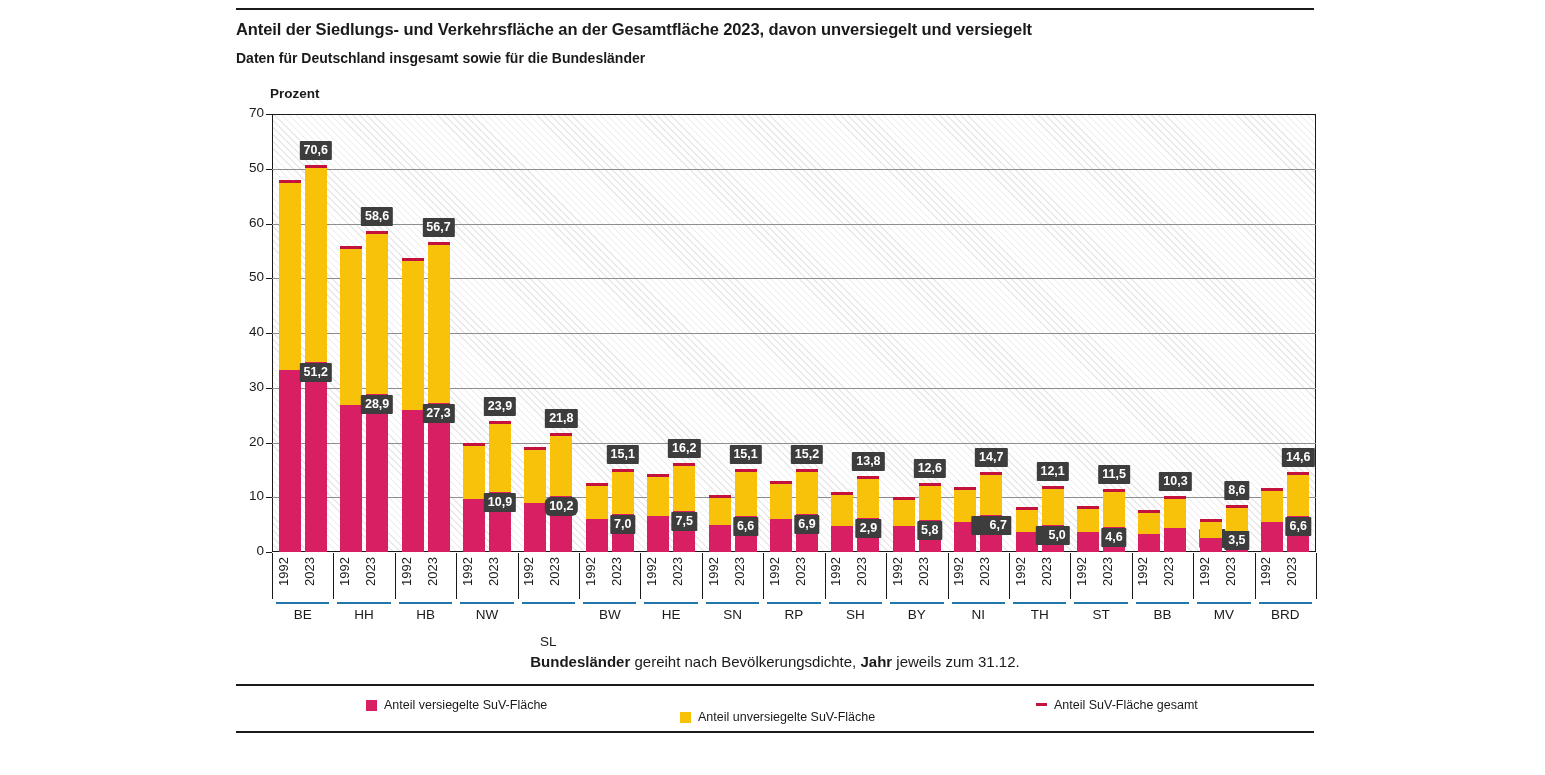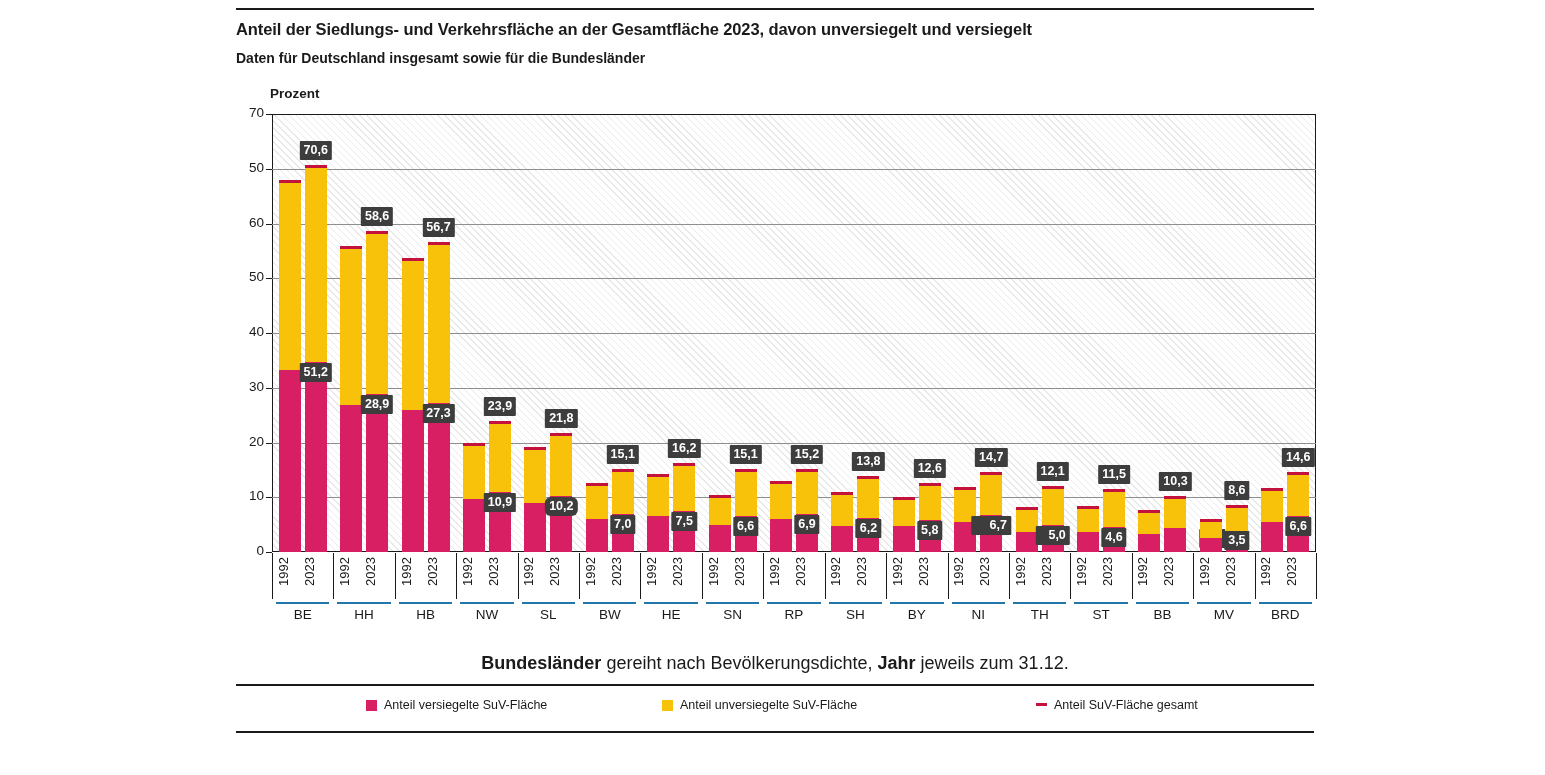--- a/index.html
+++ b/index.html
@@ -65,21 +65,21 @@
   }
   .state-sep{position:absolute;top:0px;width:1px;height:46px;background:#1a1a1a;}
   .state-line{position:absolute;top:49px;height:2px;background:#2277aa;}
   .state-label{
     position:absolute;top:54px;font-size:13.5px;text-align:center;
     transform:translateX(-50%);
   }
 
   #footnote{
     position:absolute;left:236px;top:653px;width:1078px;text-align:center;
-    font-size:18px;
+    font-size:15px;
   }
   #footnote b{font-weight:bold;}
 
   #legend{position:absolute;left:236px;top:698px;width:1078px;height:24px;}
   .legend-item{position:absolute;top:0;font-size:12.5px;white-space:nowrap;}
   .swatch{display:inline-block;vertical-align:middle;margin-right:7px;}
   .sw-sealed{width:11px;height:11px;background:#d81f63;}
   .sw-unsealed{width:11px;height:11px;background:#f9c20a;}
   .sw-total{width:11px;height:3px;background:#c3123c;margin-bottom:2px;}
 
@@ -240,21 +240,21 @@
       <div class="seg-unsealed" style="bottom: 26.28px; height: 31.3975px;"></div>
       <div class="seg-sealed" style="height: 26.28px;"></div>
       <div class="cap" style="bottom: 56.6775px;"></div>
     </div>
     <div class="bar" style="left: 585.412px; height: 75.555px;">
       <div class="seg-unsealed" style="bottom: 33.945px; height: 39.61px;"></div>
       <div class="seg-sealed" style="height: 33.945px;"></div>
       <div class="cap" style="bottom: 72.555px;"></div>
     </div>
     <div class="value-box" style="left: 596.412px; bottom: 80.555px;">13,8</div>
-    <div class="value-box" style="left: 596.412px; bottom: 13.945px;">6,2</div>
+    <div class="value-box" style="left: 596.412px; bottom: 13.945px;">2,9</div>
     <div class="bar" style="left: 620.824px; height: 55.2975px;">
       <div class="seg-unsealed" style="bottom: 26.28px; height: 27.0175px;"></div>
       <div class="seg-sealed" style="height: 26.28px;"></div>
       <div class="cap" style="bottom: 52.2975px;"></div>
     </div>
     <div class="bar" style="left: 646.824px; height: 68.985px;">
       <div class="seg-unsealed" style="bottom: 31.755px; height: 35.23px;"></div>
       <div class="seg-sealed" style="height: 31.755px;"></div>
       <div class="cap" style="bottom: 65.985px;"></div>
     </div>
@@ -351,21 +351,21 @@
     <div class="state-label" style="left: 153.529px;">HB</div>
     <div class="year-label" style="left: 194.941px;">1992</div>
     <div class="year-label" style="left: 220.941px;">2023</div>
     <div class="state-sep" style="left: 184px;"></div>
     <div class="state-line" style="left: 188.235px; width: 53.4118px; background: rgb(34, 119, 170);"></div>
     <div class="state-label" style="left: 214.941px;">NW</div>
     <div class="year-label" style="left: 256.353px;">1992</div>
     <div class="year-label" style="left: 282.353px;">2023</div>
     <div class="state-sep" style="left: 246px;"></div>
     <div class="state-line" style="left: 249.647px; width: 53.4118px; background: rgb(34, 119, 170);"></div>
-    <div class="state-label" style="left: 276.353px;">SL</div>
+    <div class="state-label" style="left: 276.353px; margin-top: 27px;">SL</div>
     <div class="year-label" style="left: 317.765px;">1992</div>
     <div class="year-label" style="left: 343.765px;">2023</div>
     <div class="state-sep" style="left: 307px;"></div>
     <div class="state-line" style="left: 311.059px; width: 53.4118px; background: rgb(34, 119, 170);"></div>
     <div class="state-label" style="left: 337.765px;">BW</div>
     <div class="year-label" style="left: 379.176px;">1992</div>
     <div class="year-label" style="left: 405.176px;">2023</div>
     <div class="state-sep" style="left: 368px;"></div>
     <div class="state-line" style="left: 372.471px; width: 53.4118px; background: rgb(34, 119, 170);"></div>
     <div class="state-label" style="left: 399.176px;">HE</div>
@@ -422,19 +422,19 @@
     <div class="state-label" style="left: 1013.29px;">BRD</div>
   </div>
 
 <div id="footnote">
   <b>Bundesländer</b><span> gereiht nach Bevölkerungsdichte, </span><b>Jahr</b><span> jeweils zum 31.12.</span>
 </div>
 
 <div class="rule" id="mid-rule"></div>
 <div id="legend">
     <div class="legend-item" style="left: 130px;"><span class="swatch sw-sealed"></span><span>Anteil versiegelte SuV-Fläche</span></div>
-    <div class="legend-item" style="left: 426px;"><span class="swatch sw-unsealed"></span><span>Anteil unversiegelte SuV-Fläche</span></div>
+    <div class="legend-item" style="left: 444px; margin-top: 12px;"><span class="swatch sw-unsealed"></span><span>Anteil unversiegelte SuV-Fläche</span></div>
     <div class="legend-item" style="left: 800px;"><span class="swatch sw-total"></span><span>Anteil SuV-Fläche gesamt</span></div>
   </div>
 <div class="rule" id="bottom-rule"></div>
 
 <div id="source">
 </div>
 
 </body></html>

